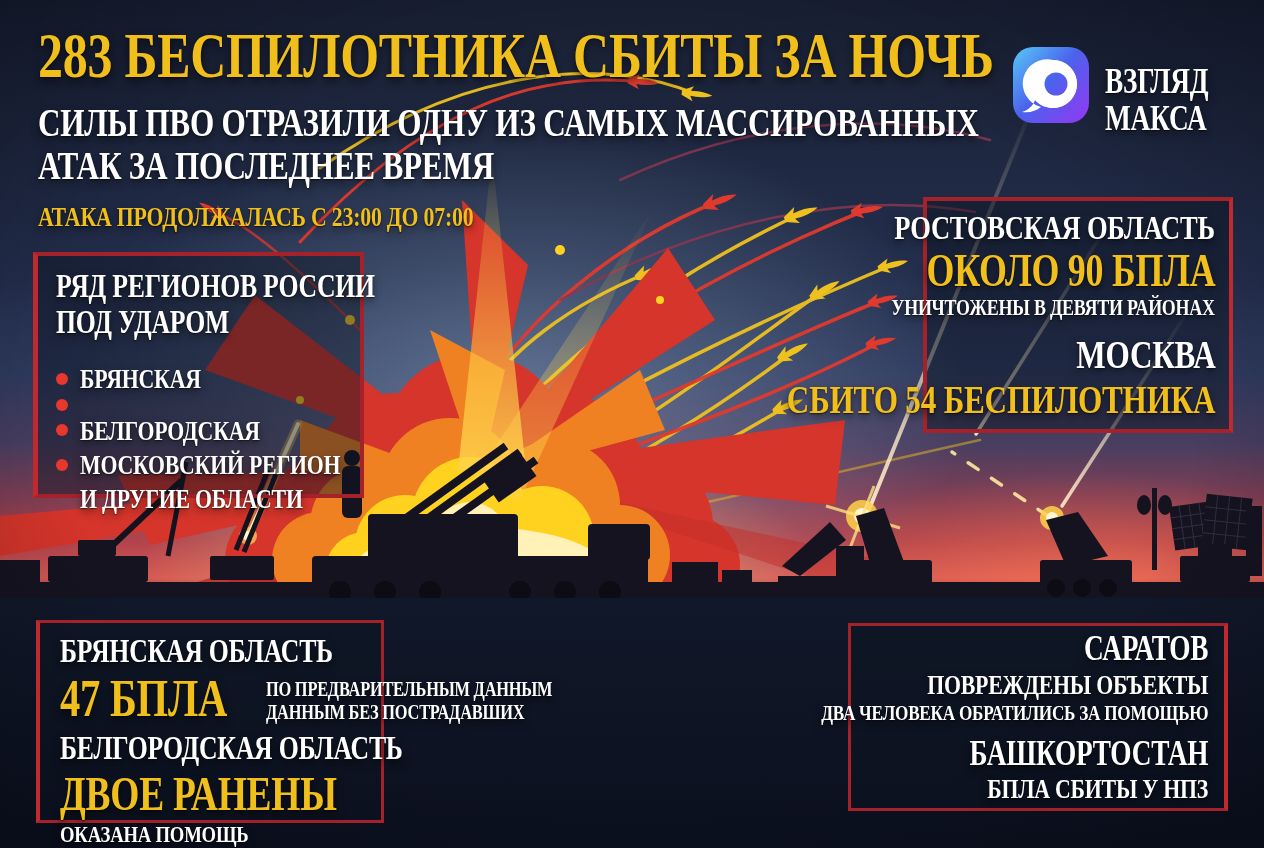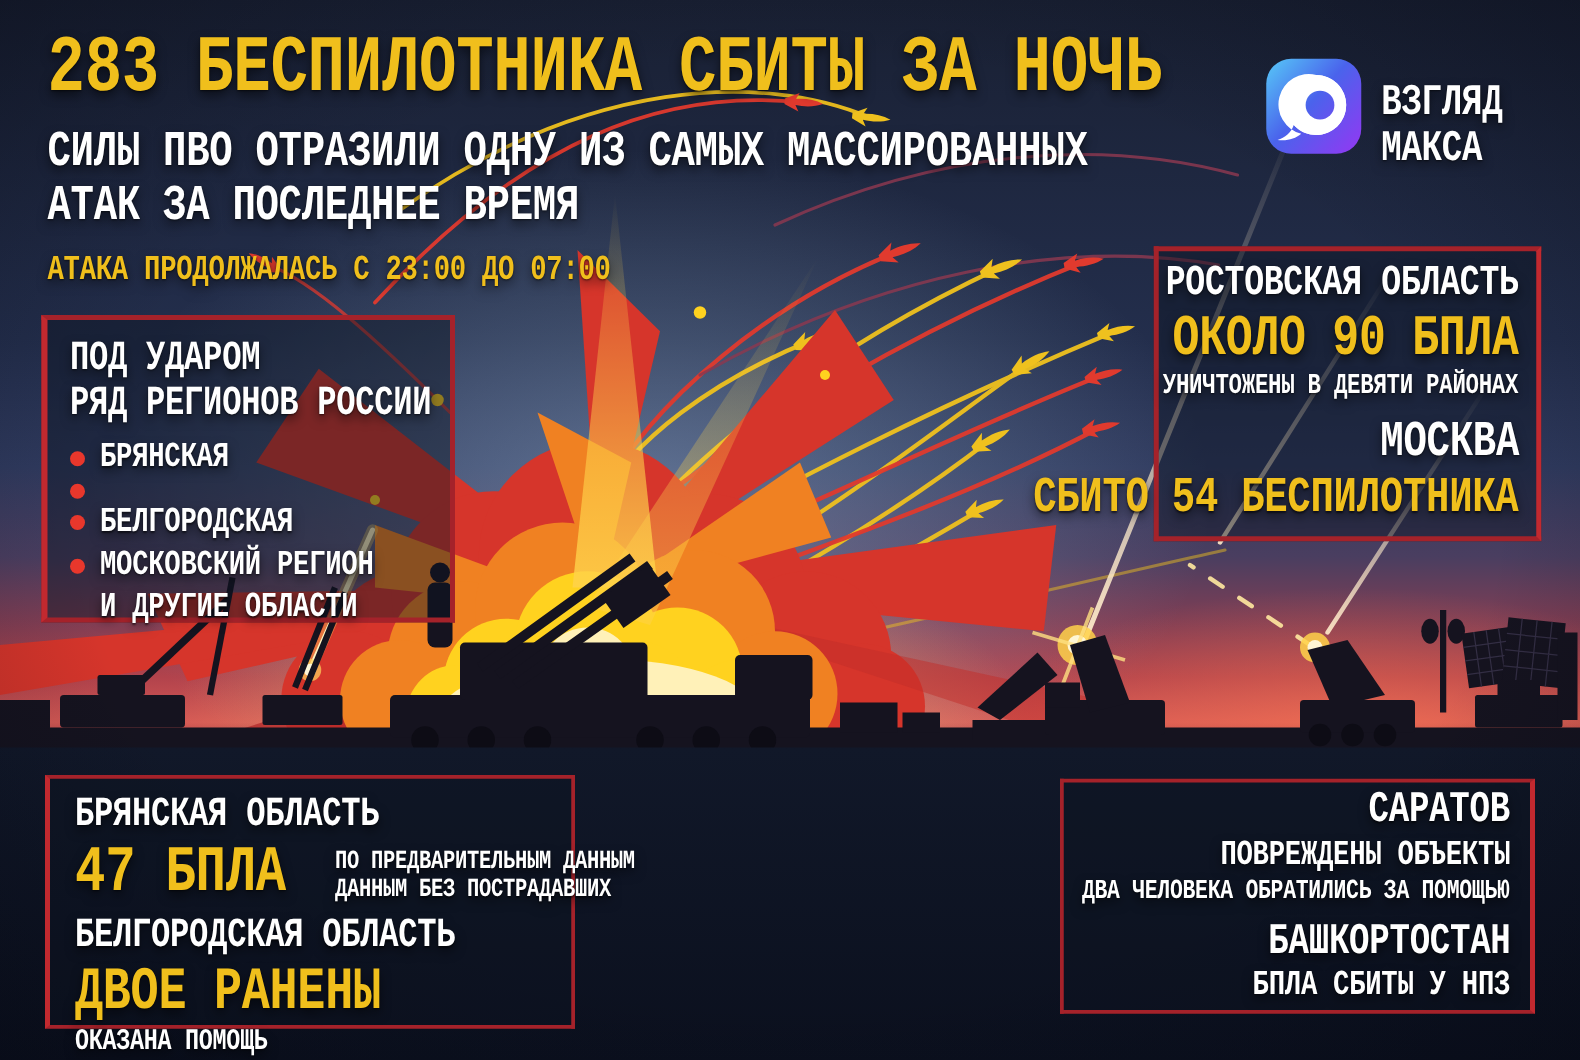--- a/index.html
+++ b/index.html
@@ -1,19 +1,19 @@
 <!DOCTYPE html>
 <html style="--accent-yellow: #f0bf1c; --accent-red: #d6352b; --border-red: #a5222a; --border-red-bright: #c2292f; --bullet-red: #e8372c; --text-white: #ffffff; --sky-dark: #192033; --sunset-red: #c24a4e; --silhouette: #15131f; --bottom-band: #0d1322;"><head>
 <meta charset="utf-8">
 <style>
   html,body { margin:0; padding:0; background:#000; }
   .canvas {
     position:relative; width:1264px; height:848px; overflow:hidden;
     background:#c2410c; color:#fff;
-    font-family:Liberation Mono, monospace;
+    font-family:Liberation Serif, serif;
     font-weight:700; letter-spacing:-0.3px;
   }
   .scene { position:absolute; left:0; top:0; width:1264px; height:848px; }
 
   
   .cnd   { display:inline-block; transform:scaleX(.78); transform-origin:0 50%; white-space:nowrap; }
   .cnd-r { display:inline-block; transform:scaleX(.78); transform-origin:100% 50%; white-space:nowrap; }
   .ts    { text-shadow:0 4px 10px rgba(0,0,0,.55), 0 1px 2px rgba(0,0,0,.6); }
   .yel   { color:var(--accent-yellow,#f0bf1c); }
 
@@ -29,37 +29,37 @@
   .brand-name { font-size:35px; line-height:1.05;margin-top:32px; }
 
   
   .box { position:absolute; box-sizing:border-box; background:rgba(13,19,34,.45);justify-content:center; }
   .box-right { display:flex; flex-direction:column; align-items:flex-end; text-align:right; }
 
   .regions-box { left:33px; top:252px; width:331px; height:246px;
     border:4px solid var(--border-red,#a5222a); border-left:5px solid var(--border-red-bright,#c2292f);
     padding:13px 14px 10px 18px; }
   .regions-title { font-size:33px; line-height:1.08; }
-  .regions-list { margin-top:12px; }
+  .regions-list { margin-top:24px; }
   .region-item { display:flex; align-items:center; gap:12px; margin:5px 0; }
   .dot { width:12px; height:12px; border-radius:50%; background:var(--bullet-red,#e8372c); flex:0 0 12px; }
   .region-label { font-size:28px; line-height:1.05; }
   .region-cont { padding-left:24px; font-size:28px; line-height:1.05; margin-top:2px; }
 
   .rostov-box { left:923px; top:197px; width:310px; height:236px;
     border:4px solid var(--border-red,#a5222a); border-right:4px solid var(--border-red-bright,#c2292f);
     padding:12px 14px; overflow:visible; }
   .rostov-title { font-size:34px; line-height:1.15; }
   .rostov-value { font-size:46px; line-height:1.05; }
   .rostov-note  { font-size:23px; line-height:1.15; }
   .moscow-title { font-size:40px; line-height:1.15; margin-top:10px; }
   .moscow-value { font-size:40px; line-height:1.1; }
   .moscow-note  { font-size:23px; line-height:1.15; }
 
-  .bryansk-box { left:36px; top:620px; width:424px; height:203px;
+  .bryansk-box { left:36px; top:620px; width:348px; height:203px;
     border:3px solid var(--border-red,#a5222a); border-left:4px solid var(--border-red-bright,#c2292f);
     padding:10px 14px 8px 20px; }
   .b-title { font-size:33px; line-height:1.15; }
   .b-row { display:flex; align-items:flex-start;gap:32px; }
   .b-value { font-size:52px; line-height:1; margin-top:2px; }
   .b-notes { font-size:21px; line-height:1.12; margin-top:7px; margin-left:-40px; }
   .belg-title { font-size:33px; line-height:1.15; margin-top:5px; }
   .belg-value { font-size:48px; line-height:1; margin-top:2px; }
   .belg-note { font-size:24px; line-height:1.2; margin-top:2px; }
 
@@ -328,22 +328,22 @@
       <circle cx="44" cy="38" r="11.5" fill="url(#lgrad)"></circle>
     </svg>
     <div class="brand-name ts">
       <div><span class="cnd">ВЗГЛЯД</span></div>
       <div><span class="cnd">МАКСА</span></div>
     </div>
   </div>
 
   <section class="box regions-box">
     <div class="regions-title ts">
+      <div><span class="cnd">РЯД РЕГИОНОВ РОССИИ</span></div>
       <div><span class="cnd">ПОД УДАРОМ</span></div>
-      <div><span class="cnd">РЯД РЕГИОНОВ РОССИИ</span></div>
     </div>
     <div class="regions-list">
       <div class="region-item">
         <span class="dot"></span>
         <span class="region-label ts"><span class="cnd">БРЯНСКАЯ</span></span>
       </div>
       <div class="region-item">
         <span class="dot"></span>
       </div>
       <div class="region-item">

